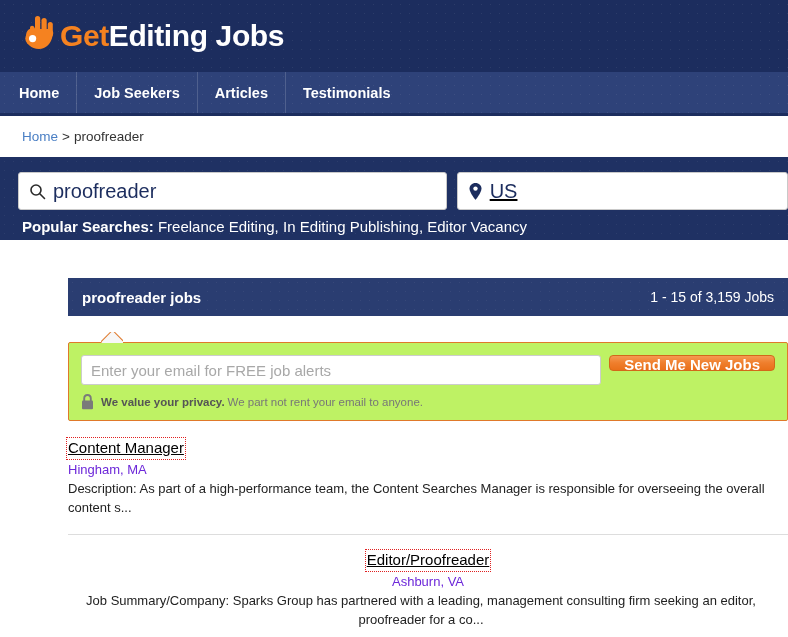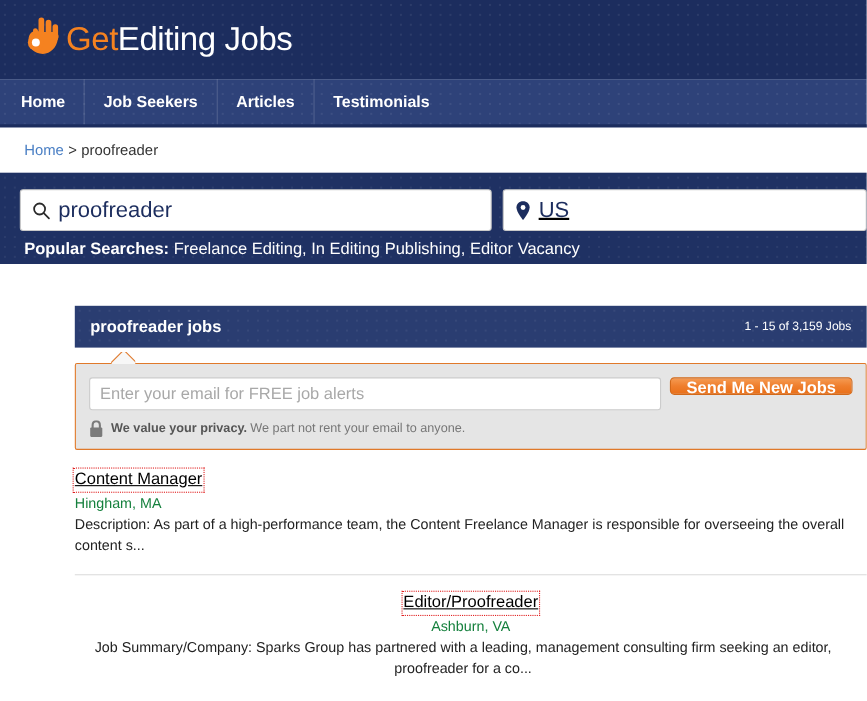--- a/index.html
+++ b/index.html
@@ -19,21 +19,21 @@
       radial-gradient(circle, rgba(255,255,255,.07) 0.8px, transparent 0.9px);
     background-size: 9px 9px;
     display: flex;
     align-items: center;
     padding-left: 18px;
   }
   .logo-wrap { display: flex; align-items: center; }
   .logo-icon { width: 40px; height: 44px; margin-right: 2px; display: block; }
   .logo-text {
     font-size: 30px;
-    font-weight: normal;
+    font-weight: bold;
     letter-spacing: -0.4px;
     white-space: nowrap;
     line-height: 1;
   }
   .logo-get { color: #f58220; }
   .logo-rest { color: #ffffff; }
 
   
   .navbar {
     height: 44px;
@@ -126,28 +126,28 @@
     background-image:
       radial-gradient(circle, rgba(255,255,255,.06) 0.8px, transparent 0.9px);
     background-size: 9px 9px;
     display: flex;
     align-items: center;
     justify-content: space-between;
     padding: 0 14px;
     color: #ffffff;
   }
   .results-title { font-size: 15px; font-weight: bold; }
-  .results-count { font-size: 11px; }
+  .results-count { font-size: 14px; }
 
   
   .alert-box {
     position: relative;
-    margin-top: 14px;
+    margin-top: 26px;
     width: 720px;
-    background: #e5e5e5;
+    background: #bef264;
     border: 1px solid #e0792a;
     border-radius: 2px;
     padding: 12px 12px 10px 12px;
   }
   .alert-arrow {
     position: absolute;
     top: -11px;
     left: 32px;
     width: 22px;
     height: 11px;
@@ -219,21 +219,21 @@
     text-decoration: underline;
     cursor: pointer;
     line-height: 1.25;
   }
   .job-title.focused {
     outline: 1px dotted #e02020;
     outline-offset: 1px;
   }
   .job-location {
     font-size: 13px;
-    color: #15803d;
+    color: #6d28d9;
     margin-top: 3px;
     line-height: 1.35;
   }
   .job-desc {
     font-size: 13px;
     color: #222222;
     margin-top: 2px;
     line-height: 1.45;
     max-width: 706px;
   }
@@ -334,21 +334,21 @@
       <span class="privacy-strong">We value your privacy.</span>
       <span>We part not rent your email to anyone.</span>
     </div>
   </div>
 
   <div class="job-list">
 
     <div class="job-item">
       <a class="job-title focused">Content Manager</a>
       <div class="job-location">Hingham, MA</div>
-      <div class="job-desc">Description: As part of a high-performance team, the Content Freelance Manager is responsible for overseeing the overall content s...</div>
+      <div class="job-desc">Description: As part of a high-performance team, the Content Searches Manager is responsible for overseeing the overall content s...</div>
     </div>
 
     <div class="job-item">
       <a class="job-title focused">Editor/Proofreader</a>
       <div class="job-location">Ashburn, VA</div>
       <div class="job-desc">Job Summary/Company: Sparks Group has partnered with a leading, management consulting firm seeking an editor, proofreader for a co...</div>
     </div>
 
   </div>
 </div>

